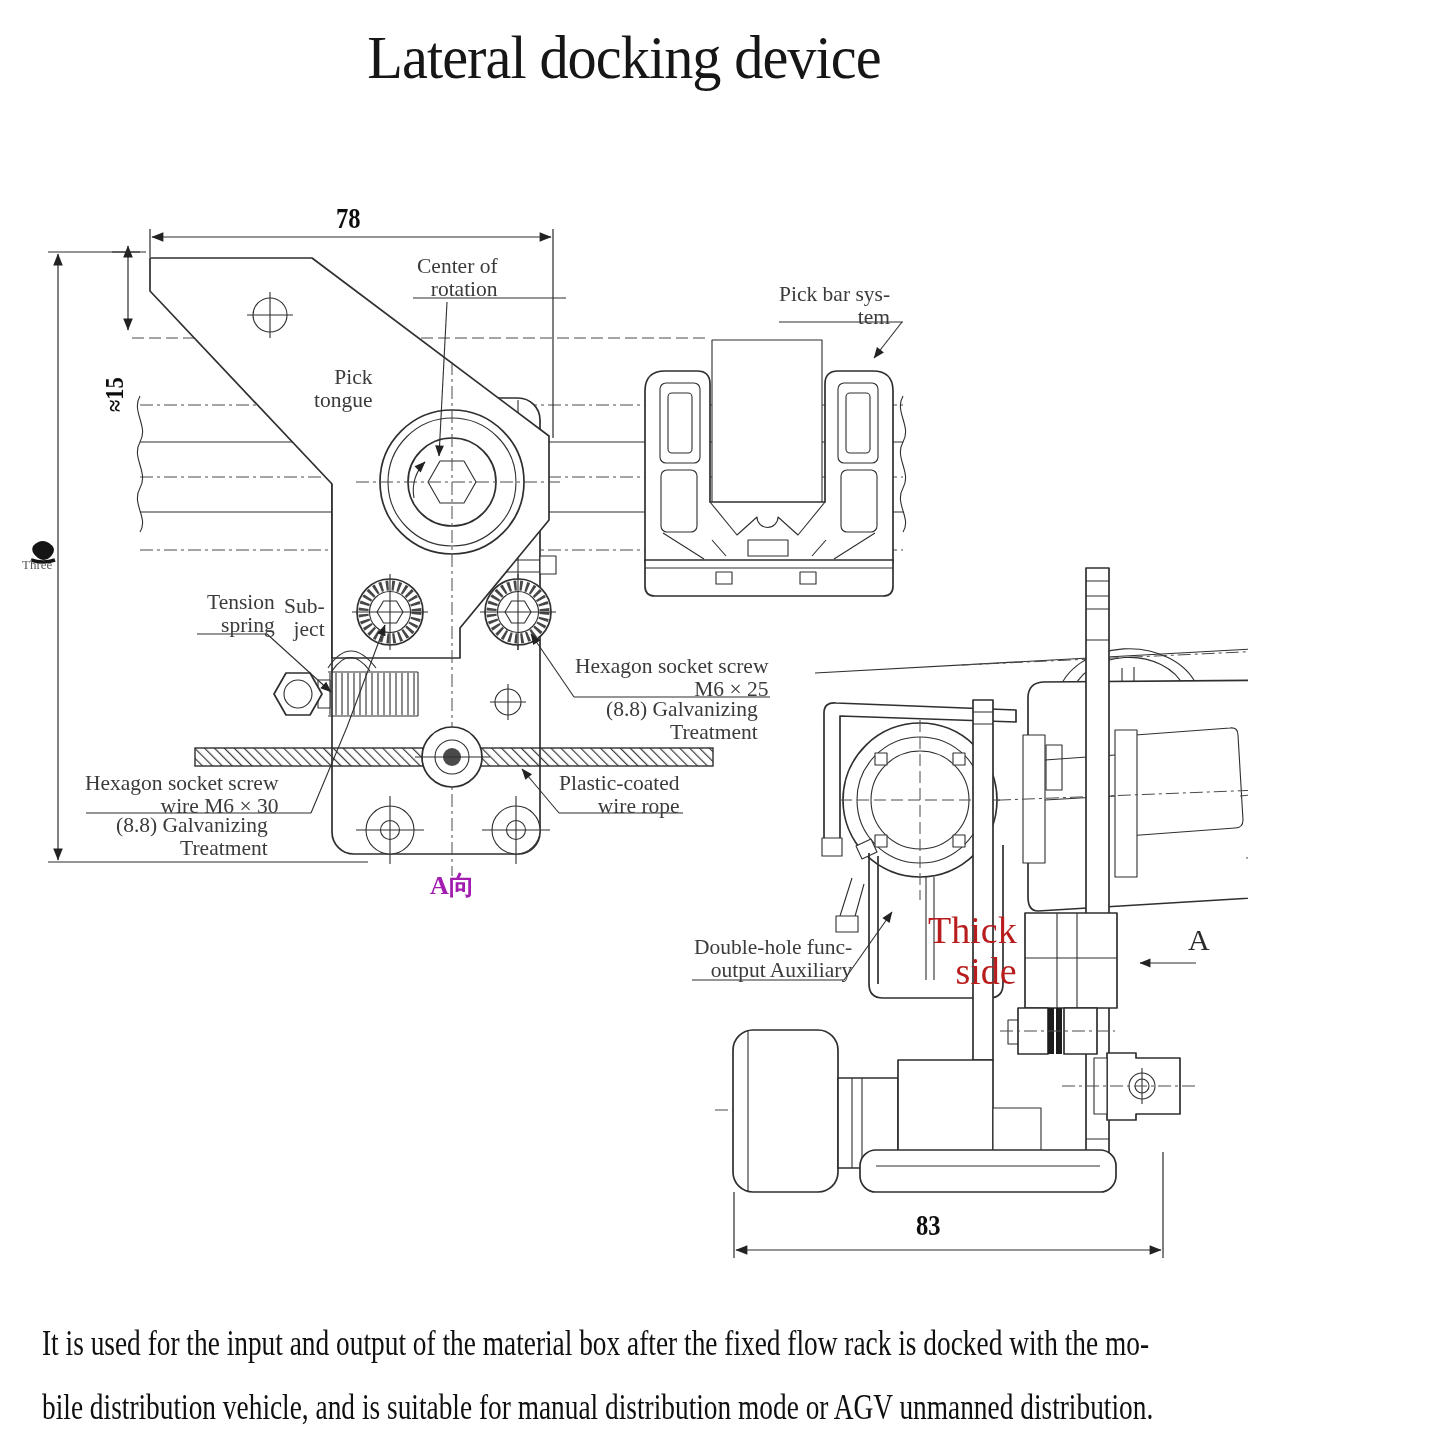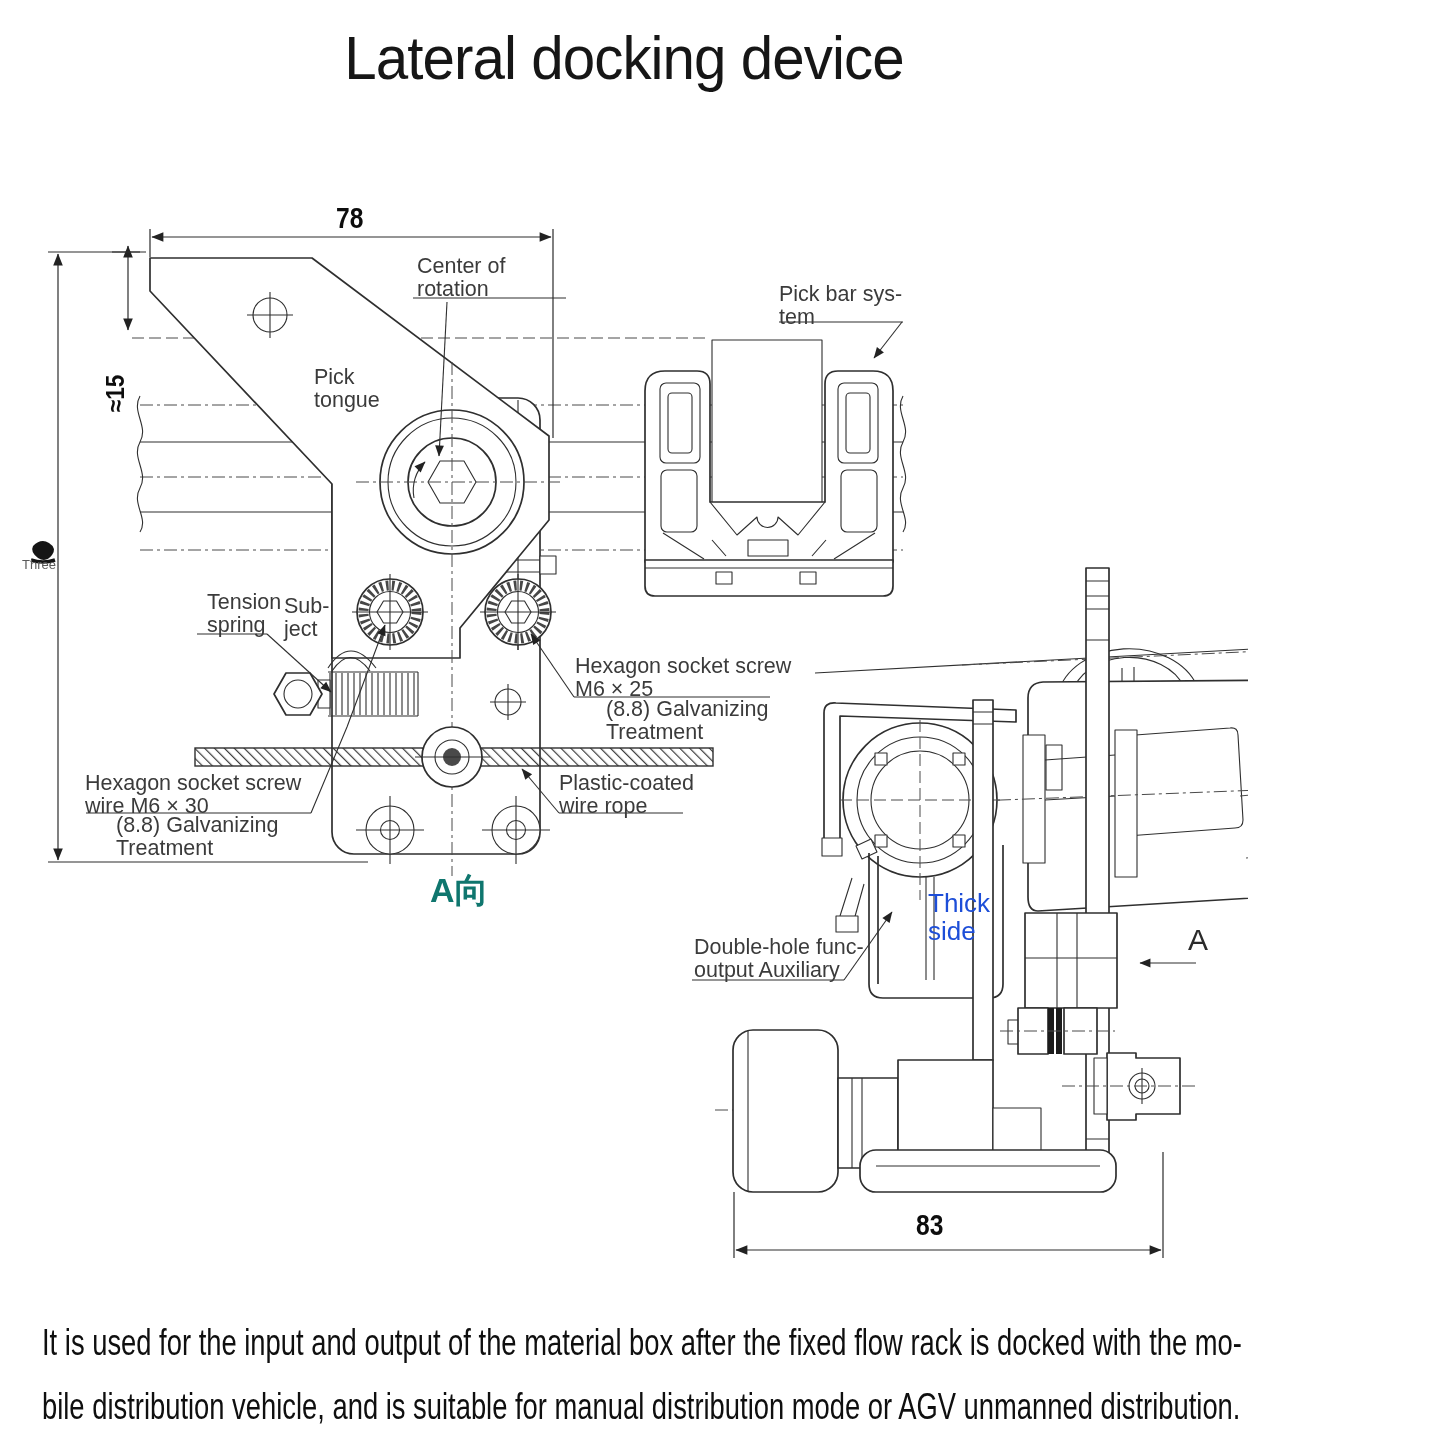--- a/index.html
+++ b/index.html
@@ -1,37 +1,37 @@
 <!DOCTYPE html>
 <html><head>
 <meta charset="utf-8">
 <style>
   html,body{margin:0;padding:0;background:#fff;}
   .page{position:relative;width:1248px;height:1440px;background:#fff;overflow:hidden;
-        font-family:Liberation Sans, sans-serif;}
+        font-family:Liberation Serif, serif;}
   svg{position:absolute;left:0;top:0;}
   .s1{fill:none;stroke:#2f2f2f;stroke-width:1.7;stroke-linejoin:round;}
   .s2{fill:none;stroke:#2f2f2f;stroke-width:1.1;stroke-linejoin:round;}
   .sw{fill:#fff;stroke:#2f2f2f;stroke-width:1.7;stroke-linejoin:round;}
   .sw2{fill:#fff;stroke:#2f2f2f;stroke-width:1.1;stroke-linejoin:round;}
   .dd{fill:none;stroke:#4a4a4a;stroke-width:1;stroke-dasharray:13 4 3 4;}
   .ds{fill:none;stroke:#4a4a4a;stroke-width:1;stroke-dasharray:12 5;}
   .dim{fill:none;stroke:#2c2c2c;stroke-width:1.2;}
   .ring{fill:none;stroke:#474747;stroke-width:10;stroke-dasharray:2.6 3.4;}
   .blk{fill:#1c1c1c;}
-  .lbl{position:absolute;color:#3b3b3b;font-size:21.5px;line-height:1.07;white-space:pre-line;}
+  .lbl{position:absolute;color:#3b3b3b;font-size:21.5px;line-height:1.07;white-space:pre-line;text-align:right;}
   .title{position:absolute;left:0;right:0;top:22px;text-align:center;color:#161616;
          font-size:62px;letter-spacing:-1px;transform:scaleX(.94);}
   .dimtxt{position:absolute;color:#0d0d0d;font-weight:bold;font-size:30px;transform:scaleX(.82);transform-origin:0 0;white-space:nowrap;}
   .dimrot{position:absolute;left:101px;top:412px;color:#0d0d0d;font-weight:bold;font-size:25px;
           transform:rotate(-90deg) scaleX(.9);transform-origin:0 0;white-space:nowrap;}
   .note{position:absolute;color:#5a5a5a;font-size:13px;}
-  .big{font-size:26px;color:#1d4ed8;}
+  .big{font-size:38px;color:#b91c1c;margin-top:20px;}
   .amark{font-size:30px;color:#2b2b2b;}
-  .adir{font-size:34px;font-weight:bold;color:#0f766e;}
+  .adir{font-size:26px;font-weight:bold;color:#a21caf;}
   .desc{position:absolute;color:#0f0f0f;font-size:36px;white-space:nowrap;
         transform:scaleX(.76);transform-origin:0 0;}
 </style>
 </head>
 <body>
 
 <div class="page">
 
 <svg width="1440" height="1440" viewBox="0 0 1440 1440">
   <defs>

